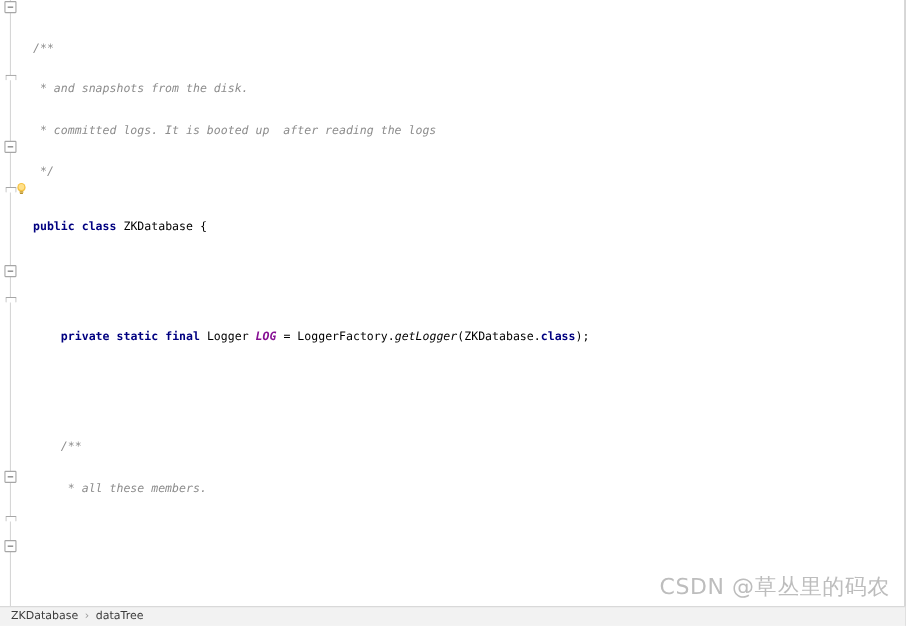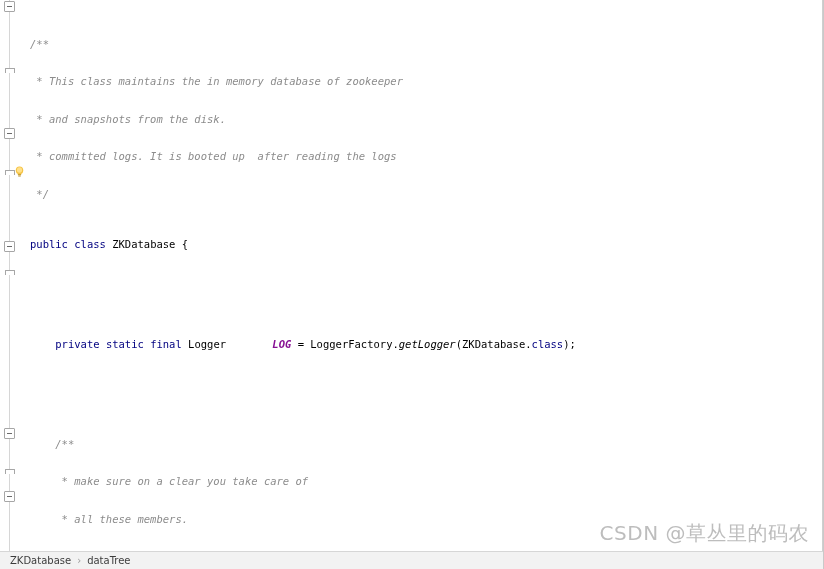--- a/index.html
+++ b/index.html
@@ -50,25 +50,25 @@
     line-height:12.5px;
     white-space:pre;
   }
   .ln{
     position:relative;
     height:12.5px;
     padding-left:30px;
     box-sizing:border-box;
   }
   
-  .kw{color:#000080;font-weight:normal;}
+  .kw{color:#000080;font-weight:bold;}
   .cmt{color:#8c8c8c;font-style:italic;}
   .cmt-u{color:#8c8c8c;font-style:italic;text-decoration:underline dotted;}
   .typ{color:#000000;}
-  .cst{color:#871094;font-style:italic;font-weight:bold;margin-left:40px;}
+  .cst{color:#871094;font-style:italic;font-weight:bold;}
   .mth{color:#000000;font-style:italic;text-align:right;}
   .pun{color:#000000;}
   
   .breadcrumb{
     position:absolute;left:0;bottom:0;width:823px;height:18px;
     background:#f2f2f2;
     border-top:1px solid #d6d6d6;
     display:flex;align-items:center;
     font-family:"DejaVu Sans","Liberation Sans",sans-serif;
     font-size:10px;color:#3c3c3c;
@@ -112,35 +112,33 @@
       <rect x="5.8" y="11" width="4.4" height="1.5" rx="0.6" fill="#caa030"></rect>
       <rect x="6.2" y="12.8" width="3.6" height="1.3" rx="0.6" fill="#b8912b"></rect>
     </svg>
   </div>
 
   <div class="scroll-edge"></div>
 
   <div class="code">
 
     <div class="ln"><span class="cmt">/**</span></div>
-    <div class="ln"><span class="cmt"> * This class maintains the in memory database of zookeeper</span></div>
     <div class="ln"><span class="cmt"> * and snapshots from the disk.</span></div>
     <div class="ln"><span class="cmt"> * committed logs. It is booted up  after reading the logs</span></div>
     <div class="ln"><span class="cmt"> */</span></div>
 
     <div class="ln"><span class="kw">public</span><span class="pun"> </span><span class="kw">class</span><span class="pun"> </span><span class="typ">ZKDatabase</span><span class="pun"> {</span></div>
 
     <div class="ln"></div>
 
     <div class="ln"><span class="pun">    </span><span class="kw">private</span><span class="pun"> </span><span class="kw">static</span><span class="pun"> </span><span class="kw">final</span><span class="pun"> </span><span class="typ">Logger</span><span class="pun"> </span><span class="cst">LOG</span><span class="pun"> = LoggerFactory.</span><span class="mth">getLogger</span><span class="pun">(</span><span class="typ">ZKDatabase</span><span class="pun">.</span><span class="kw">class</span><span class="pun">);</span></div>
 
     <div class="ln"></div>
 
     <div class="ln"><span class="cmt">    /**</span></div>
-    <div class="ln"><span class="cmt">     * make sure on a clear you take care of</span></div>
     <div class="ln"><span class="cmt">     * all these members.</span></div>
 
     
 
     
 
     
 
     
 

